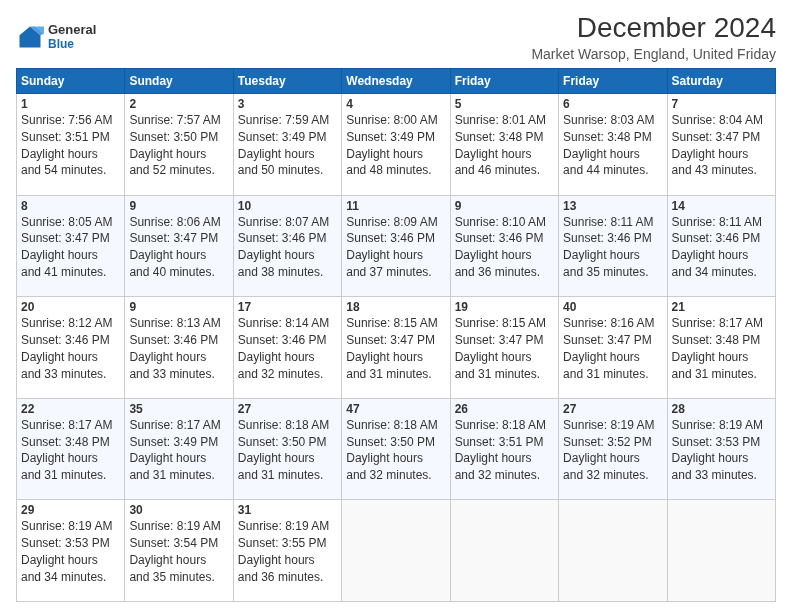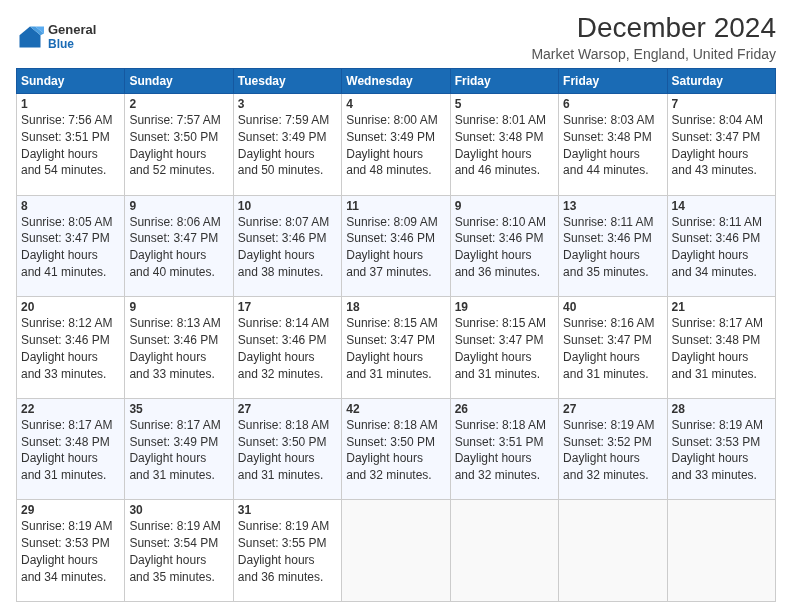--- a/index.html
+++ b/index.html
@@ -239,21 +239,21 @@
       </td>
           <td>
         <span class="day-num">35</span>
         <span class="day-info">Sunrise: 8:17 AM<br>Sunset: 3:49 PM<br>Daylight hours<br>and 31 minutes.</span>
       </td>
           <td>
         <span class="day-num">27</span>
         <span class="day-info">Sunrise: 8:18 AM<br>Sunset: 3:50 PM<br>Daylight hours<br>and 31 minutes.</span>
       </td>
           <td>
-        <span class="day-num">42</span>
+        <span class="day-num">47</span>
         <span class="day-info">Sunrise: 8:18 AM<br>Sunset: 3:50 PM<br>Daylight hours<br>and 32 minutes.</span>
       </td>
           <td>
         <span class="day-num">26</span>
         <span class="day-info">Sunrise: 8:18 AM<br>Sunset: 3:51 PM<br>Daylight hours<br>and 32 minutes.</span>
       </td>
           <td>
         <span class="day-num">27</span>
         <span class="day-info">Sunrise: 8:19 AM<br>Sunset: 3:52 PM<br>Daylight hours<br>and 32 minutes.</span>
       </td>

